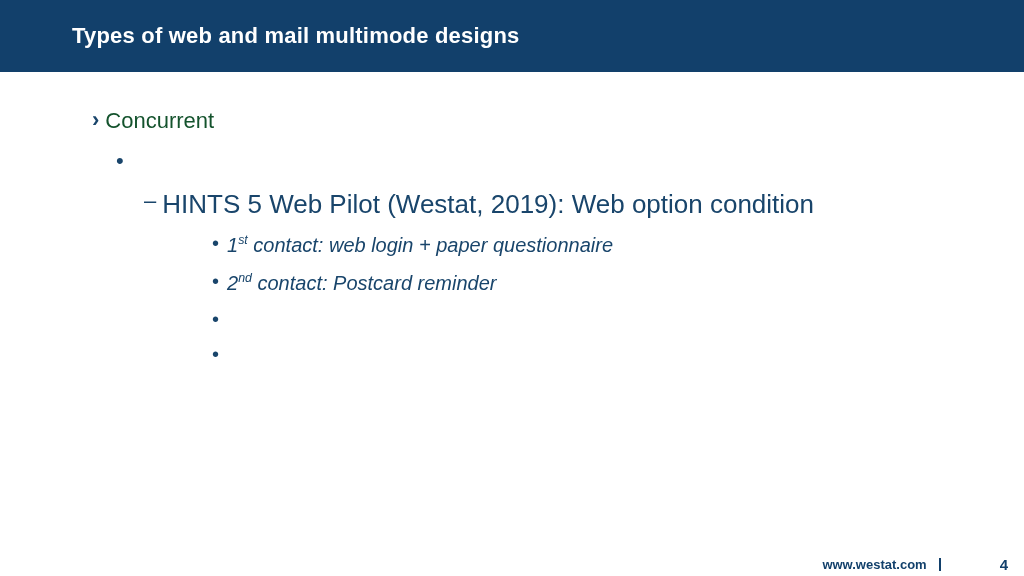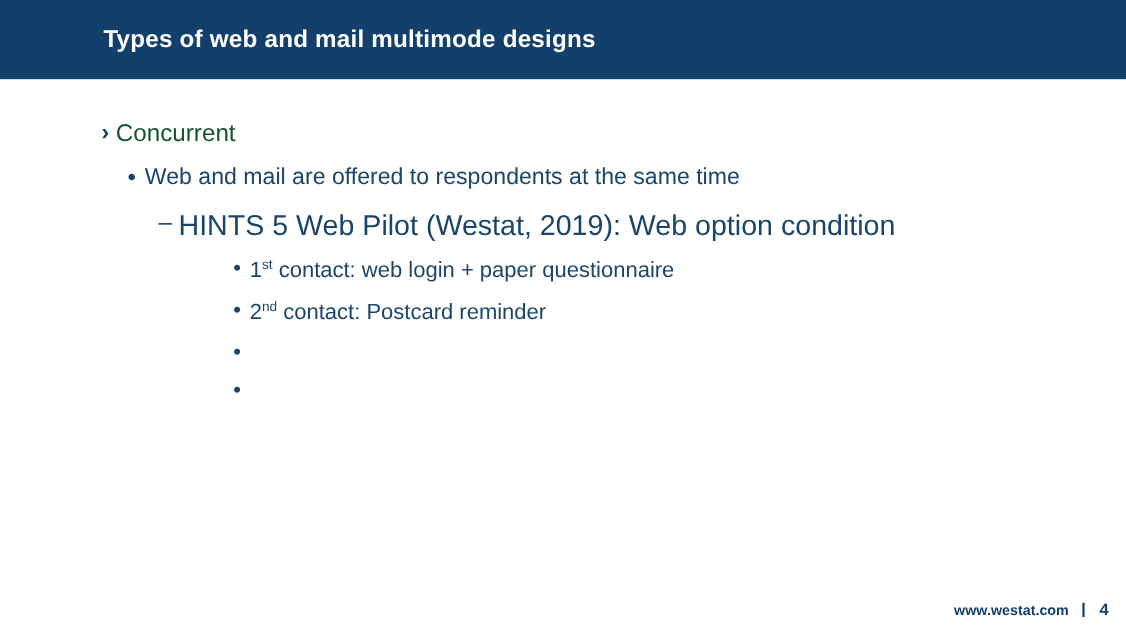--- a/index.html
+++ b/index.html
@@ -1,34 +1,34 @@
 <!DOCTYPE html>
 <html><head>
 <meta charset="utf-8">
 <style>
   * { margin: 0; padding: 0; box-sizing: border-box; }
   html, body { width: 1024px; height: 576px; font-family: Verdana, Geneva, sans-serif; background: #fff; overflow: hidden; }
   .slide { position: relative; width: 1024px; height: 576px; background: #ffffff; }
   .title-bar { background: #12406b; height: 72px; display: flex; align-items: center; padding-left: 72px; }
-  .title-text { color: #ffffff; font-weight: bold; font-size: 22px; letter-spacing: 0.2px; margin-left: 22px; }
+  .title-text { color: #ffffff; font-weight: bold; font-size: 22px; letter-spacing: 0.2px; }
   .content { padding: 36px 76px 0 92px; color: #19456b; }
   .lvl1 { display: flex; align-items: flex-start; margin-bottom: 14px; }
   .chevron { font-size: 22px; color: #19456b; font-weight: bold; margin-right: 6px; line-height: 1.1; }
   .lvl1-text { font-size: 22px; color: #14532d; line-height: 1.2; }
   .lvl2 { display: flex; align-items: flex-start; margin: 0 0 14px 24px; }
   .dot2 { font-size: 22px; color: #19456b; margin-right: 8px; line-height: 1.15; }
   .lvl2-text { font-size: 21px; color: #19456b; line-height: 1.25; }
   .lvl3 { display: flex; align-items: flex-start; margin: 0 0 12px 52px; }
   .dash3 { font-size: 22px; color: #19456b; margin-right: 6px; line-height: 1.15; font-weight: 400; }
   .lvl3-text { font-size: 26px; color: #19456b; line-height: 1.25; }
   .lvl4 { display: flex; align-items: flex-start; margin: 0 0 12px 120px; max-width: 700px; }
   .dot4 { font-size: 20px; color: #19456b; margin-right: 8px; line-height: 1.15; }
-  .lvl4-text { font-size: 20px; color: #19456b; line-height: 1.3; }
+  .lvl4-text { font-size: 20px; color: #19456b; line-height: 1.3; font-style: italic; }
   sup.ord { font-size: 0.62em; vertical-align: super; line-height: 0; }
-  .footer { position: absolute; bottom: 14px; right: 16px; display: flex; align-items: center; color: #12406b; }
+  .footer { position: absolute; bottom: 4px; right: 16px; display: flex; align-items: center; color: #12406b; gap: 45px; }
   .footer-url { font-size: 13px; font-weight: bold; padding-right: 12px; border-right: 2px solid #12406b; line-height: 1; }
   .footer-page { font-size: 15px; font-weight: bold; padding-left: 14px; line-height: 1; }
 </style>
 </head>
 <body>
 
 <div class="slide">
 
   <div class="title-bar">
     <div class="title-text">Types of web and mail multimode designs</div>
@@ -36,21 +36,20 @@
 
   <div class="content">
 
     <div class="lvl1">
       <span class="chevron">›</span>
       <span class="lvl1-text">Concurrent</span>
     </div>
 
     <div class="lvl2">
       <span class="dot2">•</span>
-      <span class="lvl2-text">Web and mail are offered to respondents at the same time</span>
     </div>
 
     <div class="lvl3">
       <span class="dash3">–</span>
       <span class="lvl3-text">HINTS 5 Web Pilot (Westat, 2019): Web option condition</span>
     </div>
 
     <div class="lvl4">
       <span class="dot4">•</span>
       <span class="lvl4-text"><span>1</span><sup class="ord">st</sup><span> contact: web login + paper questionnaire</span></span>

